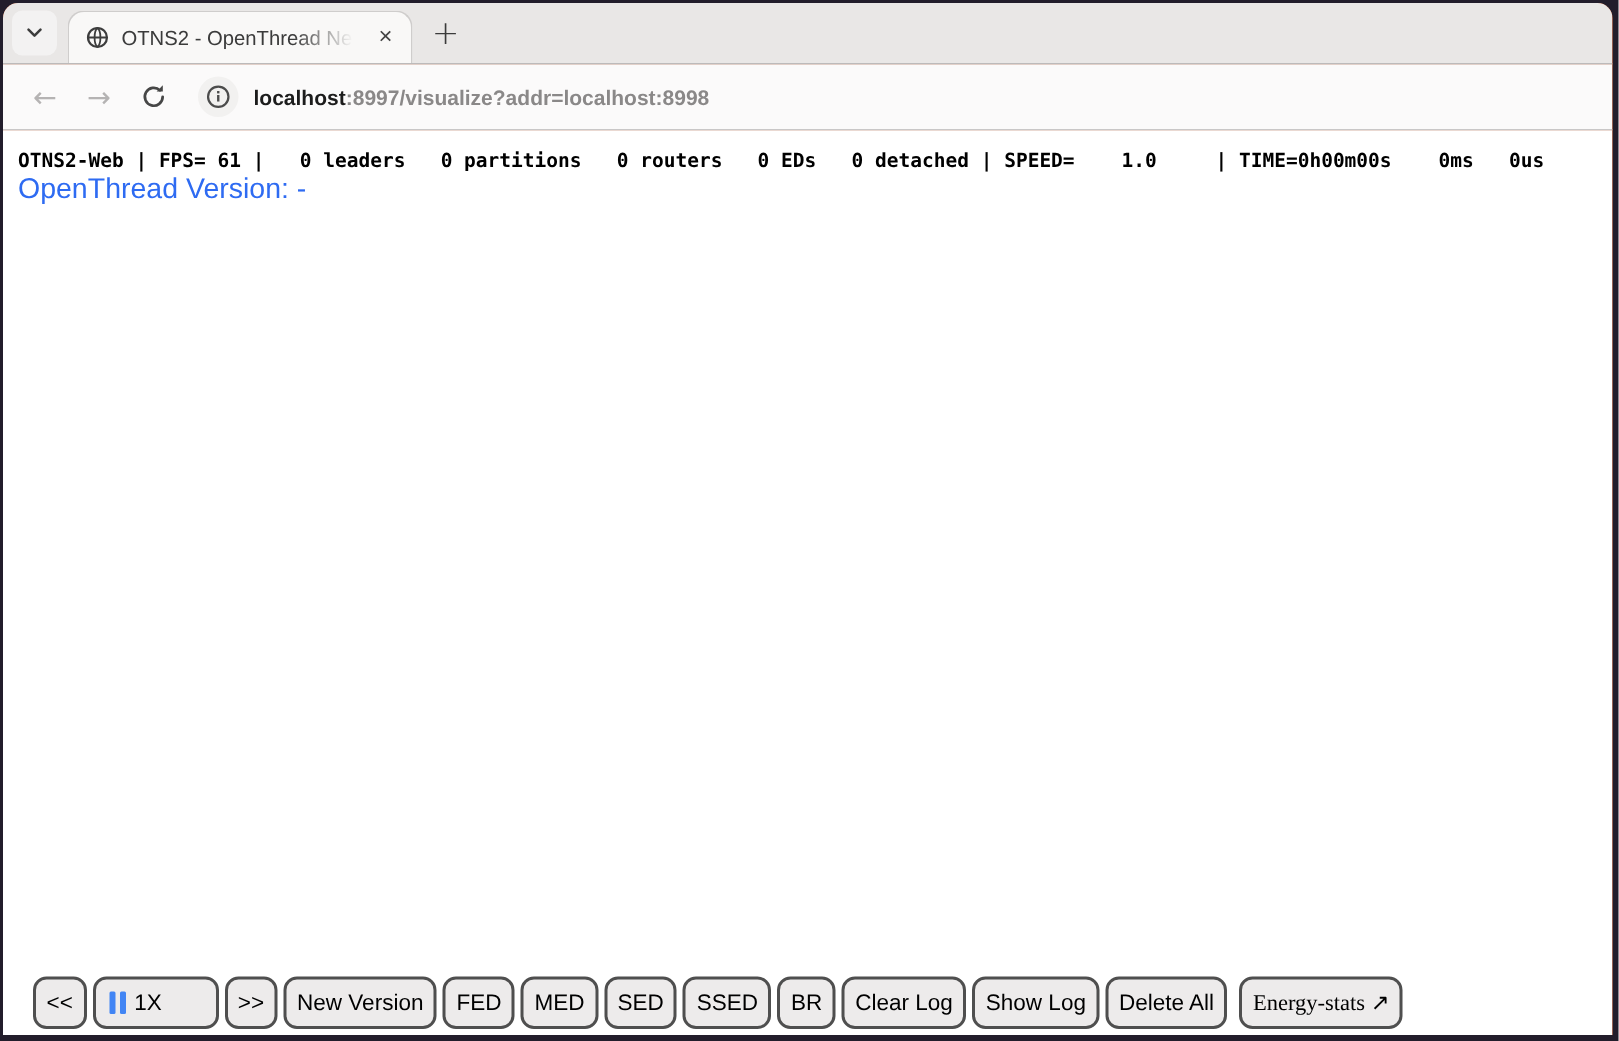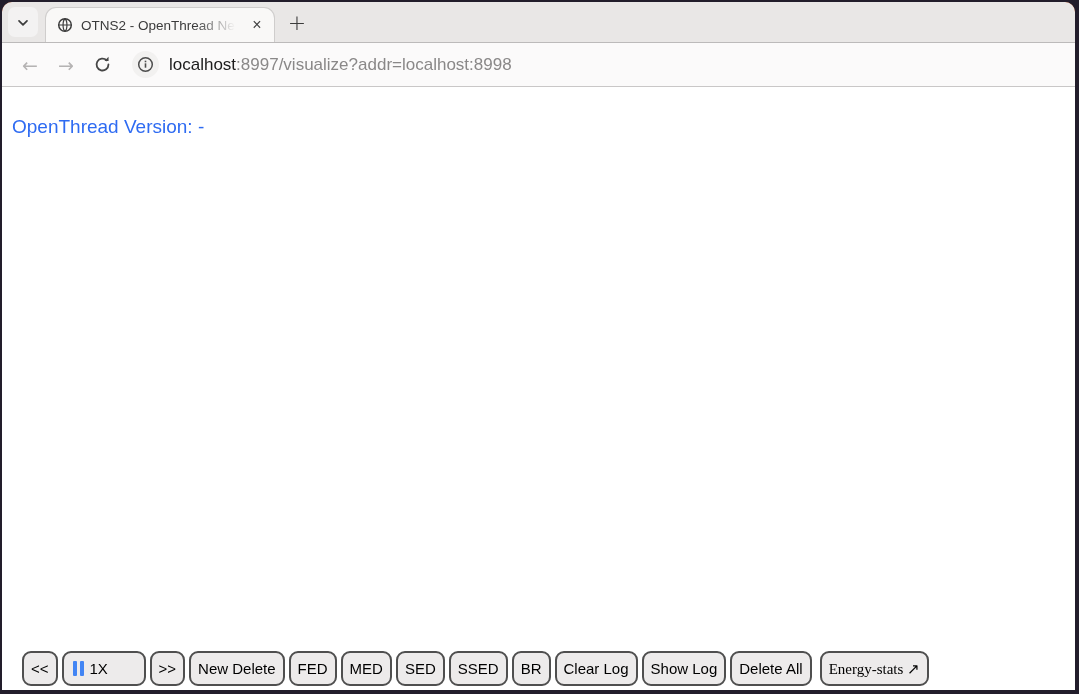--- a/index.html
+++ b/index.html
@@ -51,21 +51,21 @@
   .nav-btn{
     width:36px;height:32px;display:flex;align-items:center;justify-content:center;
     font-size:19px;font-family:"DejaVu Sans",sans-serif;flex:none;
   }
   .nav-disabled{color:#b5b3b3;}
   .urlbox{display:flex;align-items:center;margin-left:12px;gap:10px;min-width:0;}
   .info-chip{
     width:27px;height:27px;border-radius:14px;background:#f2f1f0;flex:none;
     display:flex;align-items:center;justify-content:center;
   }
-  .url{font-size:17px;white-space:nowrap;}
+  .url{font-size:14px;white-space:nowrap;font-weight:bold;}
   .url .host{color:#1c1c1c;}
   .url .rest{color:#8a8888;}
   
   .content{flex:1;position:relative;background:#fff;min-height:0;}
   .status{
     position:absolute;left:10px;top:13px;
     font-family:"DejaVu Sans Mono",monospace;font-weight:bold;
     font-size:13px;line-height:15px;white-space:pre;color:#000;
   }
   .version{
@@ -133,30 +133,31 @@
             <rect x="7.25" y="6.9" width="1.5" height="4.1" fill="#4c4c4c"></rect>
             <rect x="7.25" y="4.4" width="1.5" height="1.5" fill="#4c4c4c"></rect>
           </svg>
         </span>
       </span>
       <span class="url"><span class="host">localhost</span><span class="rest">:8997/visualize?addr=localhost:8998</span></span>
     </div>
   </div>
 
   <div class="content">
+    <div class="status">OTNS2-Web | FPS= 61 |   0 leaders   0 partitions   0 routers   0 EDs   0 detached | SPEED=    1.0     | TIME=0h00m00s    0ms   0us</div>
     <div class="version">OpenThread Version: -</div>
 
     <div class="bottombar">
       <div class="btn">&lt;&lt;</div>
       <div class="btn btn-speed">
         <span class="pausebars"><span></span><span></span></span>
         <span>1X</span>
       </div>
       <div class="btn">&gt;&gt;</div>
-      <div class="btn">New Delete</div>
+      <div class="btn">New Version</div>
       <div class="btn">FED</div>
       <div class="btn">MED</div>
       <div class="btn">SED</div>
       <div class="btn">SSED</div>
       <div class="btn">BR</div>
       <div class="btn">Clear Log</div>
       <div class="btn">Show Log</div>
       <div class="btn">Delete All</div>
       <div class="btn gap-extra">Energy-stats ↗</div>
     </div>

